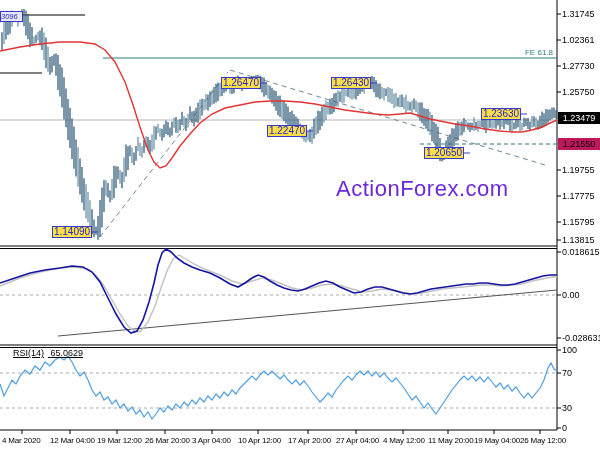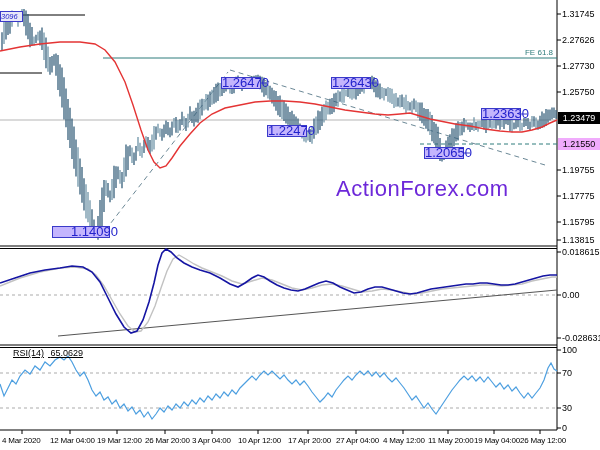--- a/index.html
+++ b/index.html
@@ -10,23 +10,23 @@
   #chart-svg{position:absolute;left:0;top:0;}
   .hdr{position:absolute;left:3px;top:2px;font-size:9px;color:#000;white-space:nowrap;}
   .hdr span{margin-right:5px;}
   .indlbl{position:absolute;font-size:9px;color:#000;white-space:nowrap;}
   .indlbl span{margin-right:4px;}
   .ytick{position:absolute;left:562px;font-size:9px;color:#000;white-space:nowrap;}
   .xtick{position:absolute;font-size:8px;letter-spacing:-0.2px;color:#000;white-space:nowrap;}
   .pricebox{position:absolute;left:558px;width:42px;height:12px;font-size:9px;
             line-height:12px;text-align:center;}
   #current-price-box{background:#000;color:#fff;}
-  #support-price-box{background:#f0abfc;color:#000;}
-  .ann{position:absolute;height:10px;border:1px solid #3a3ac9;background:#c4b5fd;
-       color:#2222cc;font-size:13px;line-height:10px;text-align:center;width:38px;}
+  #support-price-box{background:#be185d;color:#000;}
+  .ann{position:absolute;height:10px;border:1px solid #3a3ac9;background:#fde047;
+       color:#2222cc;font-size:10px;line-height:10px;text-align:center;width:38px;}
   #corner-box{position:absolute;left:0;top:11px;width:21px;height:9px;border:1px solid #3a3ac9;
               background:#e8e8f8;color:#2222cc;font-size:7.5px;line-height:9px;overflow:hidden;font-style:italic;}
   #fib-label{position:absolute;left:508px;top:48px;width:45px;text-align:right;
              font-size:8px;color:#2f7c7c;}
 </style>
 </head>
 <body>
 
 <div id="screen">
   <div id="watermark">ActionForex.com</div>
@@ -374,21 +374,21 @@
 
 
   <div class="indlbl" style="left:13px;top:348px;text-decoration:underline;">
     <span>RSI(14)</span>
     <span>65.0629</span>
   </div>
 
   <div id="current-price-box" class="pricebox" style="top: 112px;">1.23479</div>
   <div id="support-price-box" class="pricebox" style="top: 138px;">1.21550</div>
 <div class="ytick" style="top: 9px;">1.31745</div>
-    <div class="ytick" style="top: 35px;">2.27626</div>
+    <div class="ytick" style="top: 35px;">1.02361</div>
     <div class="ytick" style="top: 61px;">1.27730</div>
     <div class="ytick" style="top: 87px;">1.25750</div>
     <div class="ytick" style="top: 165px;">1.19755</div>
     <div class="ytick" style="top: 191px;">1.17775</div>
     <div class="ytick" style="top: 217px;">1.15795</div>
     <div class="ytick" style="top: 235px;">1.13815</div>
     <div class="ytick" style="top: 247px;">0.018615</div>
     <div class="ytick" style="top: 290px;">0.00</div>
     <div class="ytick" style="top: 333px;">-0.028631</div>
     <div class="ytick" style="top: 345px;">100</div>
@@ -405,14 +405,14 @@
     <div class="xtick" style="left: 336px; top: 436px;">27 Apr 04:00</div>
     <div class="xtick" style="left: 383px; top: 436px;">4 May 12:00</div>
     <div class="xtick" style="left: 428px; top: 436px;">11 May 20:00</div>
     <div class="xtick" style="left: 474px; top: 436px;">19 May 04:00</div>
     <div class="xtick" style="left: 520px; top: 436px;">26 May 12:00</div>
     <div class="ann" style="left: 221px; top: 77px;">1.26470</div>
     <div class="ann" style="left: 331px; top: 77px;">1.26430</div>
     <div class="ann" style="left: 267px; top: 125px;">1.22470</div>
     <div class="ann" style="left: 481px; top: 108px;">1.23630</div>
     <div class="ann" style="left: 424px; top: 147px;">1.20650</div>
-    <div class="ann" style="left: 52px; top: 226px; padding-left: 18px;">1.14090</div>
+    <div class="ann" style="left: 52px; top: 226px;">1.14090</div>
   </div>
 
 </body></html>

